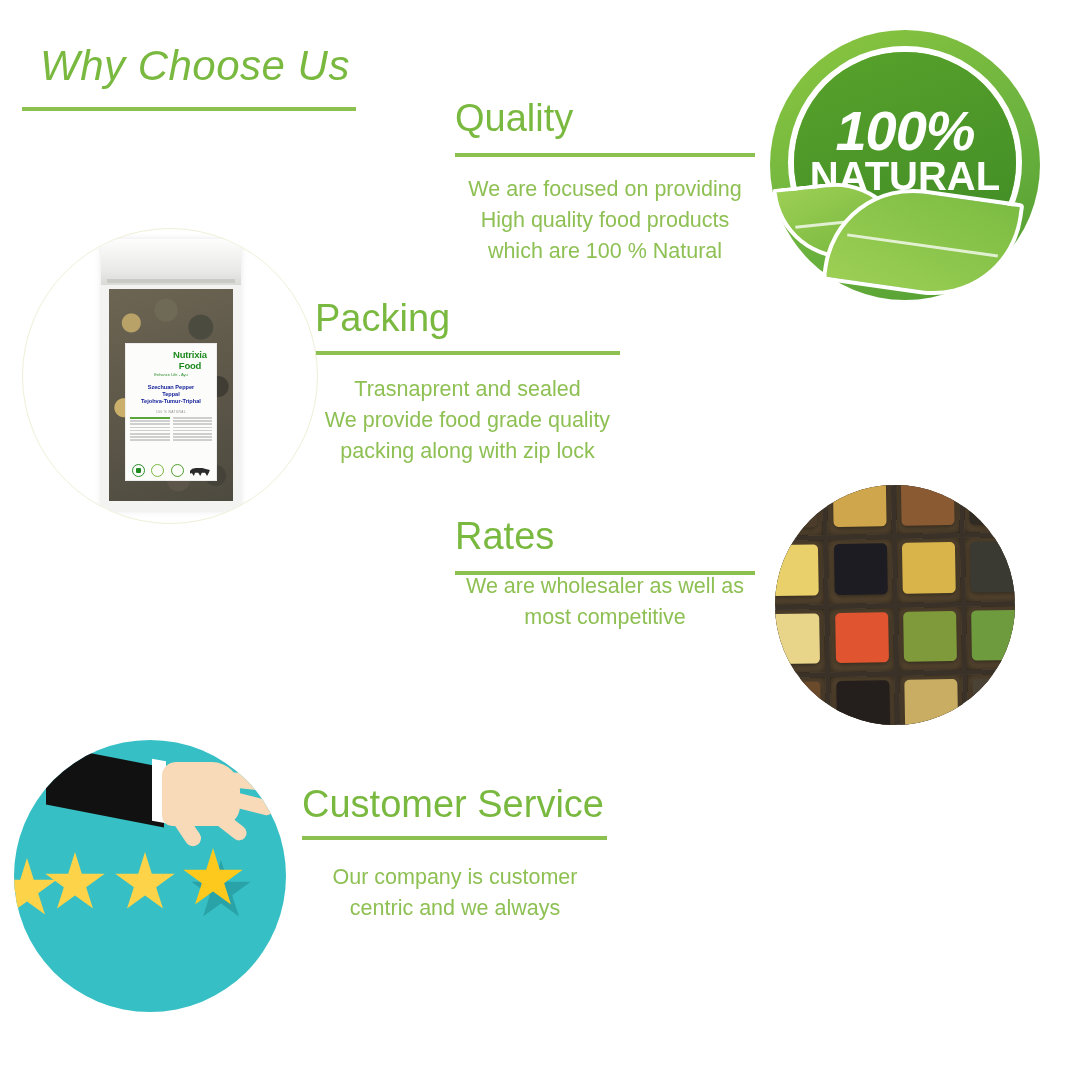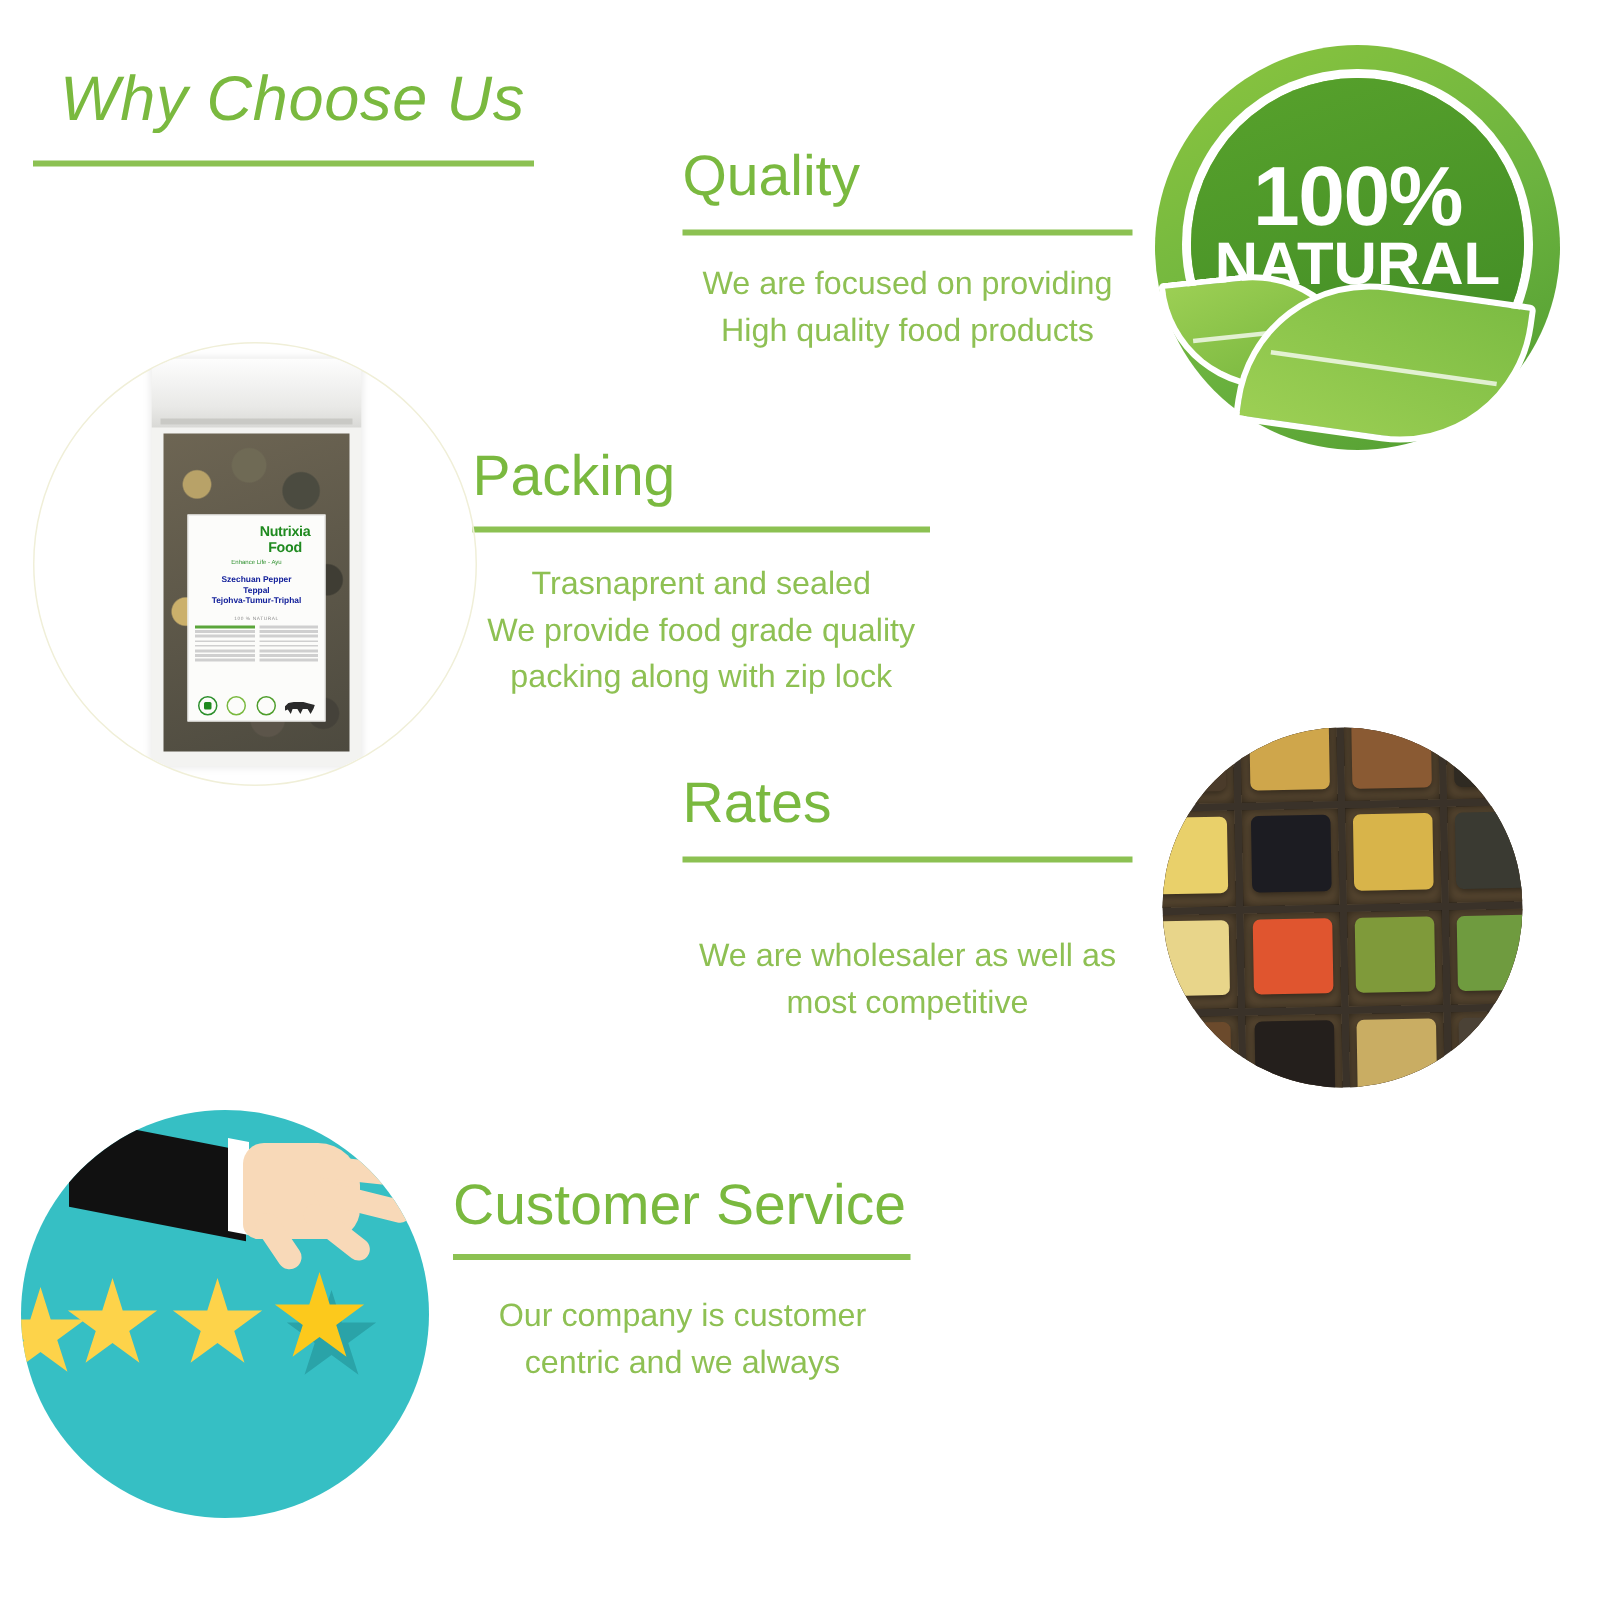--- a/index.html
+++ b/index.html
@@ -44,21 +44,21 @@
   #quality-body    { left:440px; top:174px; width:330px; }
 
   
   #packing-heading { left:315px; top:297px; width:305px; }
   #packing-rule    { left:315px; top:351px; width:305px; }
   #packing-body    { left:300px; top:374px; width:335px; }
 
   
   #rates-heading { left:455px; top:515px; width:300px; }
   #rates-rule    { left:455px; top:571px; width:300px; }
-  #rates-body    { left:440px; top:622px; width:330px; }
+  #rates-body    { left:440px; top:571px; width:330px; }
 
   
   #cs-heading { left:302px; top:783px; width:305px; }
   #cs-rule    { left:302px; top:836px; width:305px; }
   #cs-body    { left:300px; top:862px; width:310px; }
 
   
   #badge-natural {
     position:absolute; left:770px; top:30px;
     width:270px; height:270px;
@@ -72,21 +72,21 @@
     border-radius:50%;
     background:linear-gradient(160deg,#58a22c 0%,#3f8a25 100%);
     box-shadow:0 0 0 6px #ffffff;
   }
   #badge-natural .pct,
   #badge-natural .nat {
     position:absolute; left:0; width:100%;
     text-align:center; color:#ffffff; font-weight:bold;
     font-family:"Liberation Sans", sans-serif;
   }
-  #badge-natural .pct { top:68px; font-size:56px; letter-spacing:-1px; }
+  #badge-natural .pct { top:68px; font-size:56px; letter-spacing:-1px;font-style:italic; }
   #badge-natural .nat { top:124px; font-size:40px; letter-spacing:0px; }
   
   #badge-natural .leaf {
     position:absolute; background:#8cc63f;
     border:4px solid #ffffff;
   }
   #badge-natural .leaf-left {
     width:130px; height:78px; left:6px; top:152px;
     border-radius:4px 90px 4px 90px;
     transform:rotate(-6deg);
@@ -261,20 +261,21 @@
 <body>
 
 <div id="page-title">Why Choose Us</div>
 <div id="page-title-rule"></div>
 
 <div class="section-heading" id="quality-heading">Quality</div>
 <div class="section-rule" id="quality-rule"></div>
 <div class="section-body" id="quality-body">
   <div>We are focused on providing</div>
   <div>High quality food products</div>
+  <div>which are 100 % Natural</div>
 </div>
 
 <div class="section-heading" id="packing-heading">Packing</div>
 <div class="section-rule" id="packing-rule"></div>
 <div class="section-body" id="packing-body">
   <div>Trasnaprent and sealed</div>
   <div>We provide food grade quality</div>
   <div>packing along with zip lock</div>
 </div>
 

